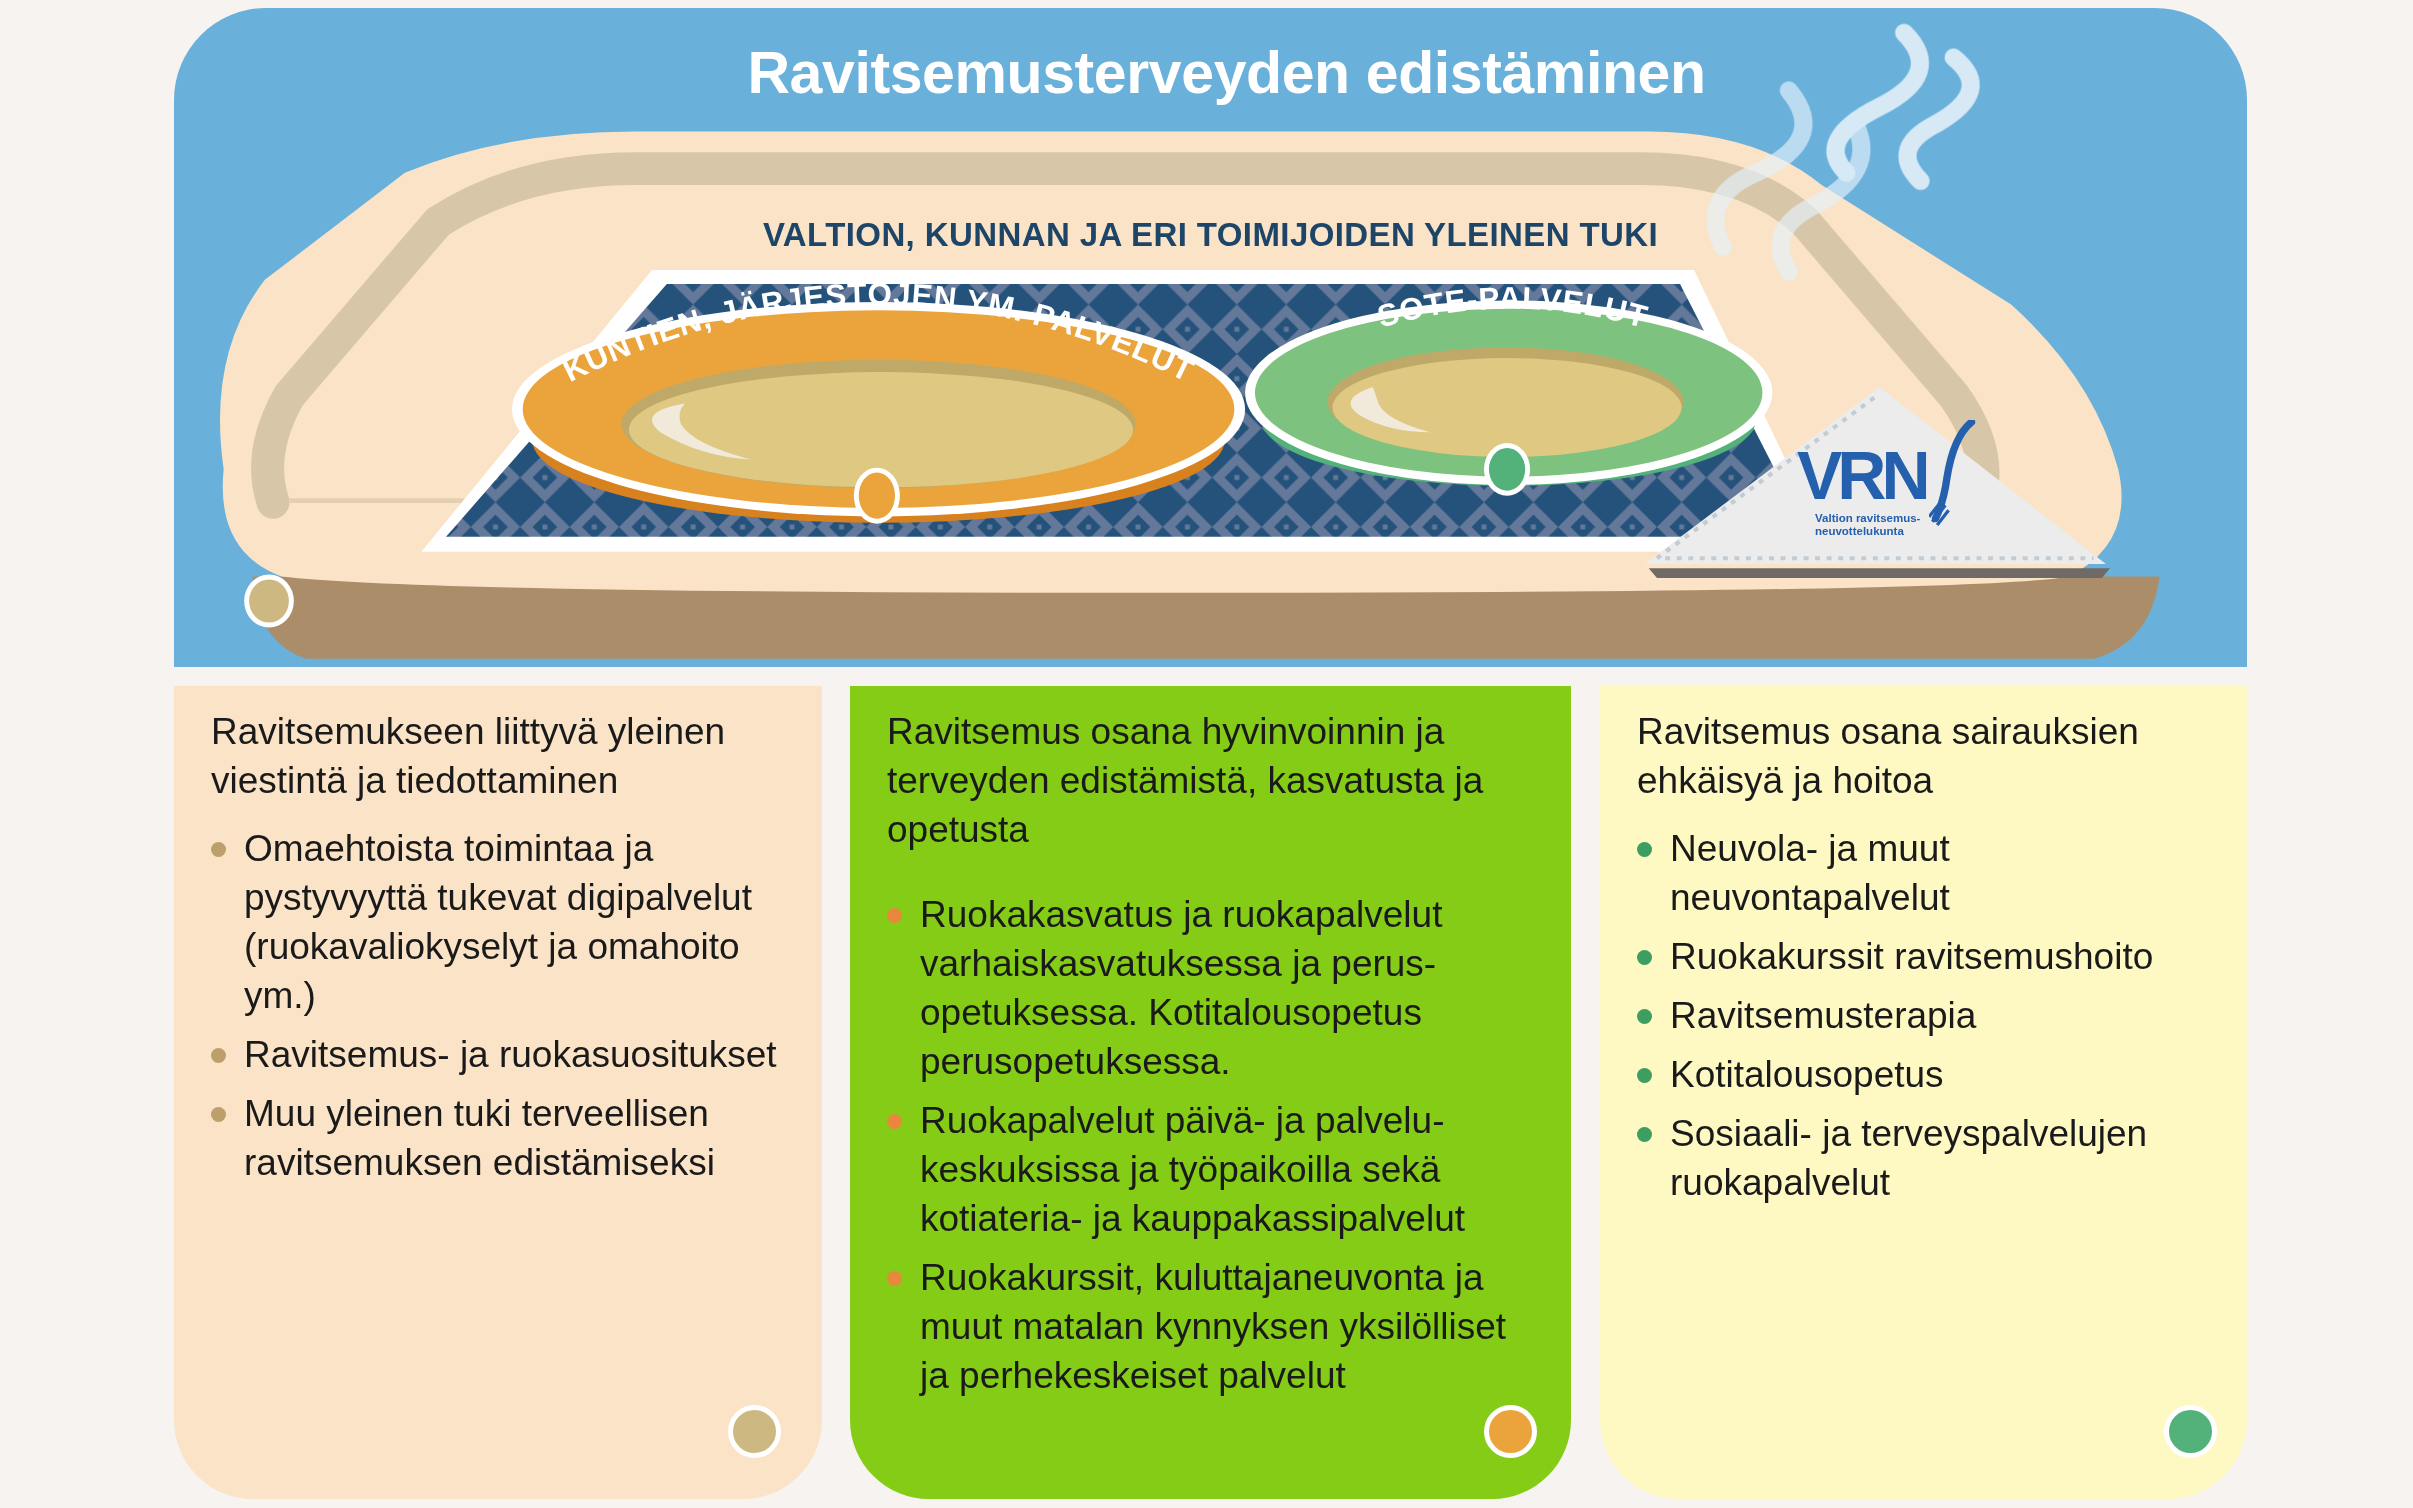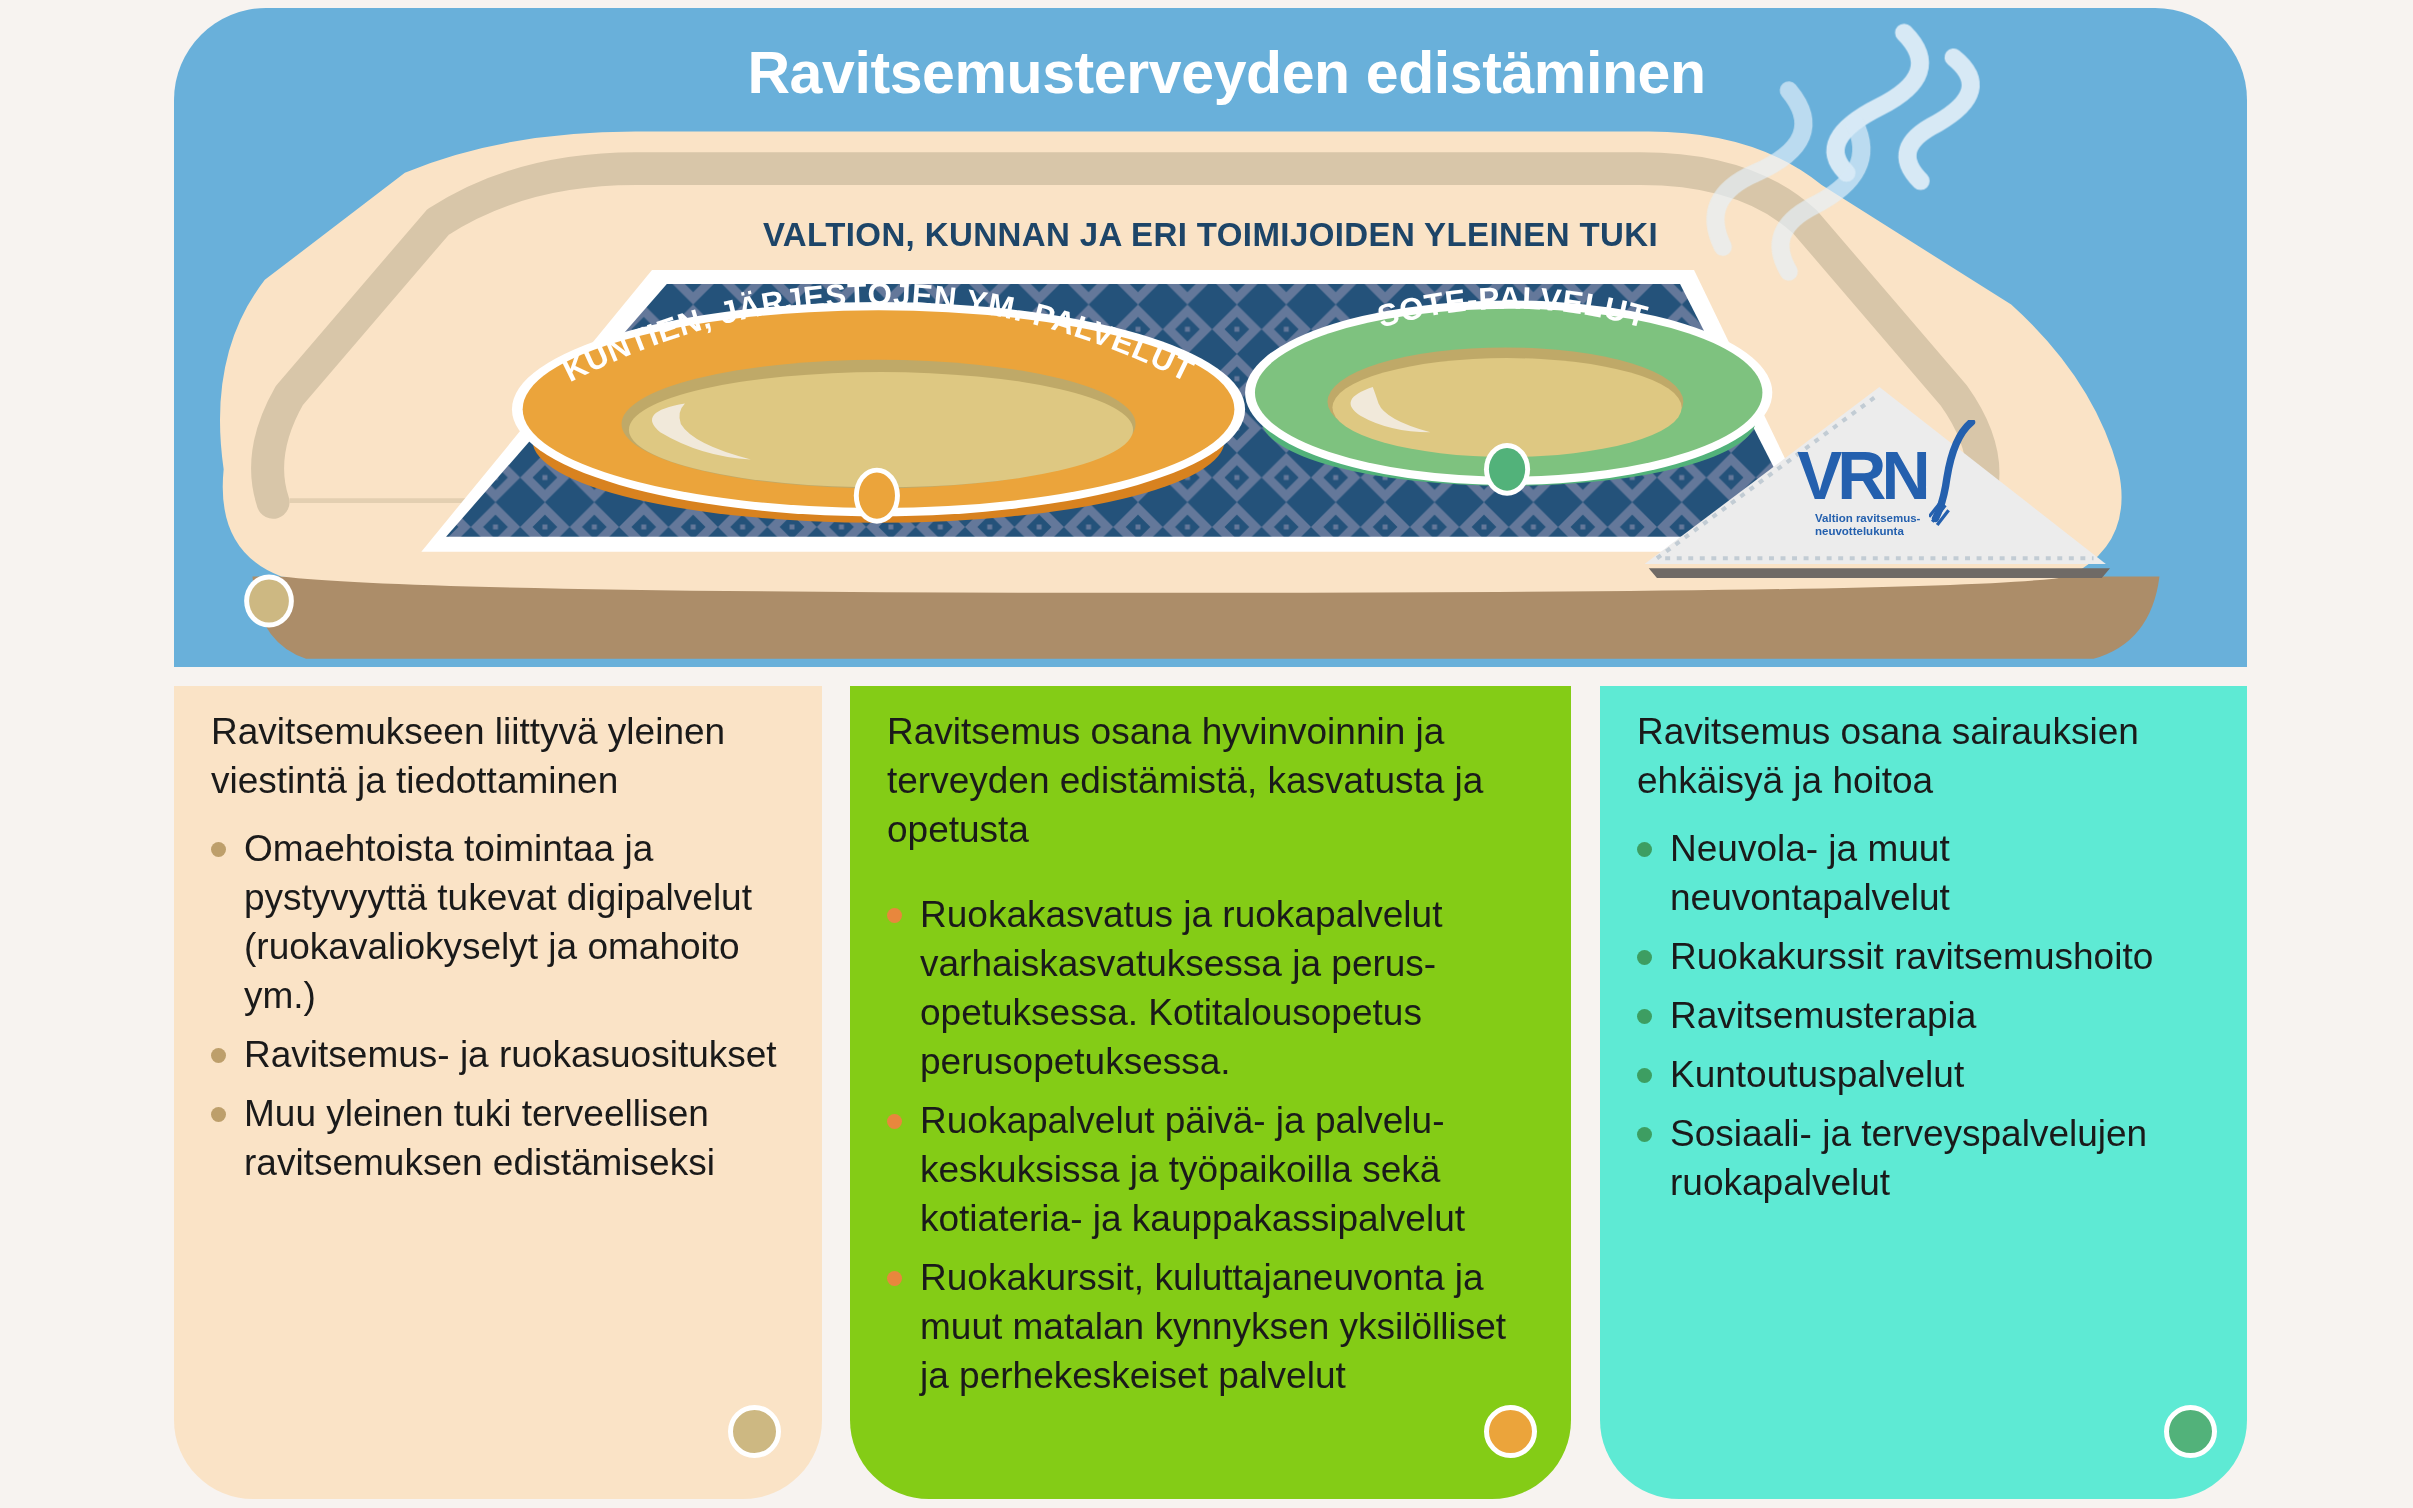--- a/index.html
+++ b/index.html
@@ -13,21 +13,21 @@
   .tray-caption { position:absolute; left:0; top:208px; width:100%; text-align:center;
            color:#1d4568; font-weight:bold; font-size:33px; letter-spacing:0.4px; }
   .card { position:absolute; top:686px; height:813px; border-radius:0 0 79px 79px; box-sizing:border-box; }
   .card .heading { position:absolute; left:37px; top:21.4px; font-size:37px; line-height:49px; color:#1a1a1a; }
   .card ul { position:absolute; left:37px; margin:0; padding:0; list-style:none; }
   .card li { position:relative; padding-left:33px; font-size:37px; line-height:49px; color:#1a1a1a; margin-bottom:10px; }
   .card li .bullet { position:absolute; left:0; top:18px; width:15px; height:15px; border-radius:50%; }
   .card .dot { position:absolute; width:43px; height:43px; border-radius:50%; border:5px solid #fff; }
   .card.c1 { left:174px; width:648px; background:#fae3c6; }
   .card.c2 { left:850px; width:721px; background:#84cc16; }
-  .card.c3 { left:1600px; width:647px; background:#5eead4; }
+  .card.c3 { left:1600px; width:647px; background:#fef9c3; }
   .vrn { position:absolute; left:1800px; top:445px; font-weight:bold; font-size:68px; color:#2460ae; letter-spacing:-5px; }
   .vrn-sub { position:absolute; left:1817px; top:521px; font-size:11.5px; font-weight:bold; line-height:13px; color:#2460ae; }
 </style>
 </head>
 <body>
 
 <div class="hero">
   <svg class="scene" width="2073" height="659" viewBox="0 0 2516 800">
     <defs>
       <pattern id="weave" width="60" height="60" patternUnits="userSpaceOnUse">
@@ -137,18 +137,18 @@
   </ul>
   <div class="dot" style="left:634px;top:719px;background:#eba43b"></div>
 </div>
 
 <div class="card c3">
   <div class="heading" style="width:560px">Ravitsemus osana sairauksien ehkäisyä ja hoitoa</div>
   <ul style="top:138px;width:577px">
     <li><span class="bullet" style="background:#3d9e62"></span><span>Neuvola- ja muut neuvontapalvelut</span></li>
     <li><span class="bullet" style="background:#3d9e62"></span><span>Ruokakurssit ravitsemushoito</span></li>
     <li><span class="bullet" style="background:#3d9e62"></span><span>Ravitsemusterapia</span></li>
-    <li><span class="bullet" style="background:#3d9e62"></span><span>Kuntoutuspalvelut</span></li>
+    <li><span class="bullet" style="background:#3d9e62"></span><span>Kotitalousopetus</span></li>
     <li><span class="bullet" style="background:#3d9e62"></span><span>Sosiaali- ja terveyspalvelujen ruokapalvelut</span></li>
   </ul>
   <div class="dot" style="left:564px;top:719px;background:#52b27a"></div>
 </div>
 
 
 </body></html>

